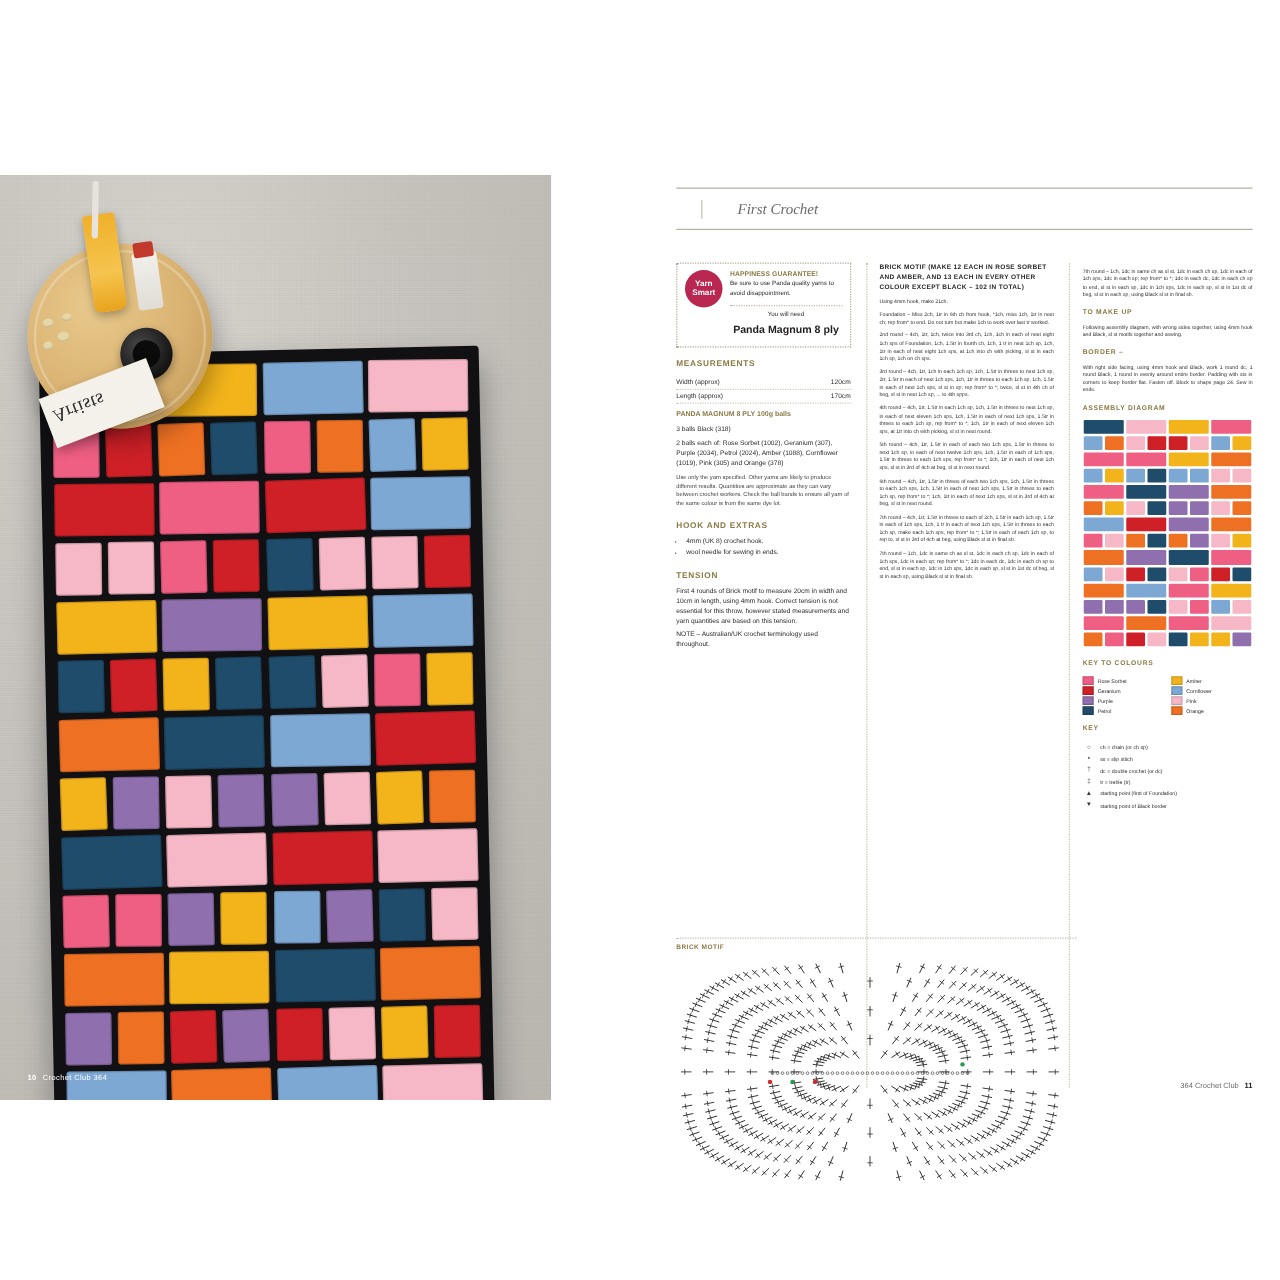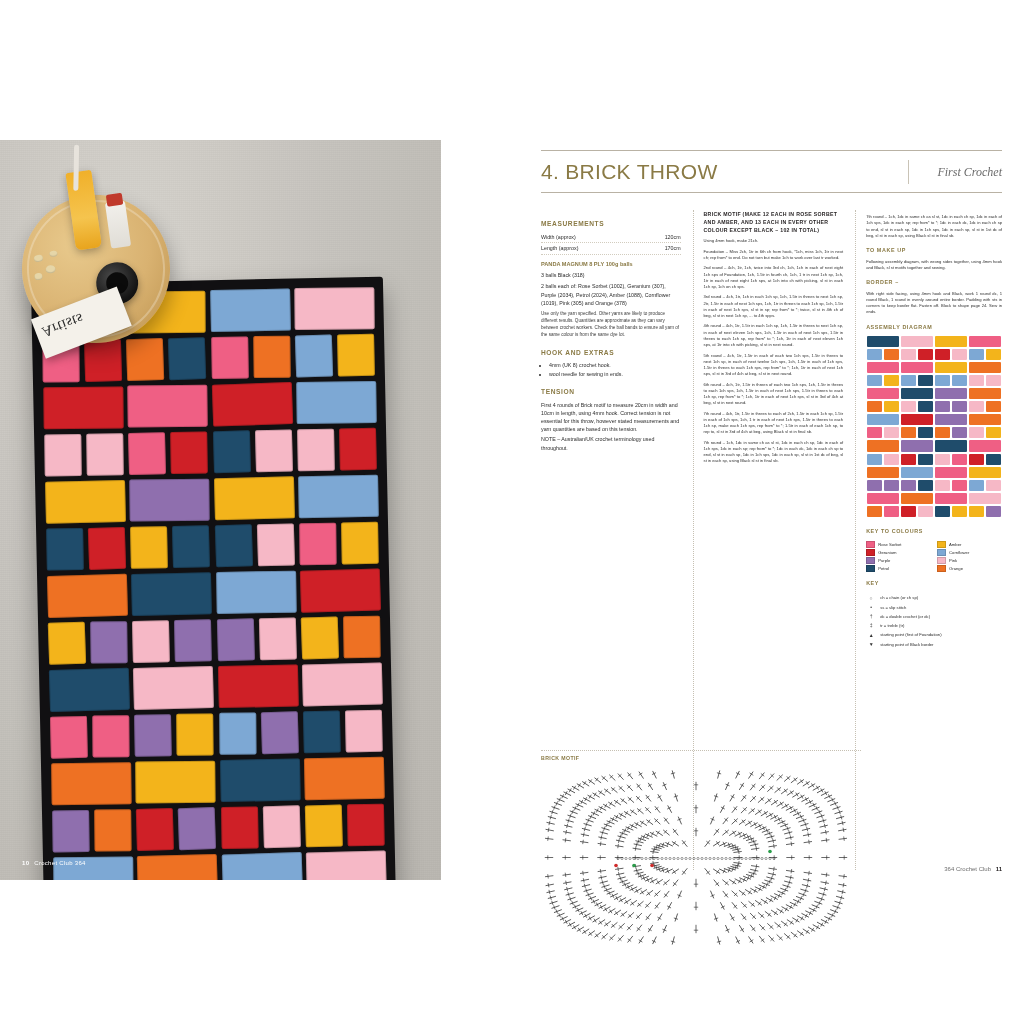--- a/index.html
+++ b/index.html
@@ -521,28 +521,41 @@
     <div class="page-num-left">
       <span class="num">10</span>
       <span>Crochet Club 364</span>
     </div>
   </div>
 
   <div class="right-page">
     <div class="rp-inner">
 
       <div class="title-row">
-        <h1 class="pattern-title">4. BRICK THROW</h1>
         <div class="skill">First Crochet</div>
       </div>
 
       <div class="cols">
 
         <div class="col c1">
 
+          <div class="yarn-box">
+            <div class="yarn-badge">
+              <span>Yarn</span>
+              <span>Smart</span>
+            </div>
+            <div class="yarn-text">
+              <div class="yarn-head">HAPPINESS GUARANTEE!</div>
+              <div class="yarn-body">Be sure to use Panda quality yarns to avoid disappointment.</div>
+              <div class="yarn-need">
+                <span>You will need</span>
+                <b>Panda Magnum 8 ply</b>
+              </div>
+            </div>
+          </div>
 
           <h3 class="sec">MEASUREMENTS</h3>
           <div class="meas-row">
             <span>Width (approx)</span>
             <span>120cm</span>
           </div>
           <div class="meas-row">
             <span>Length (approx)</span>
             <span>170cm</span>
           </div>

